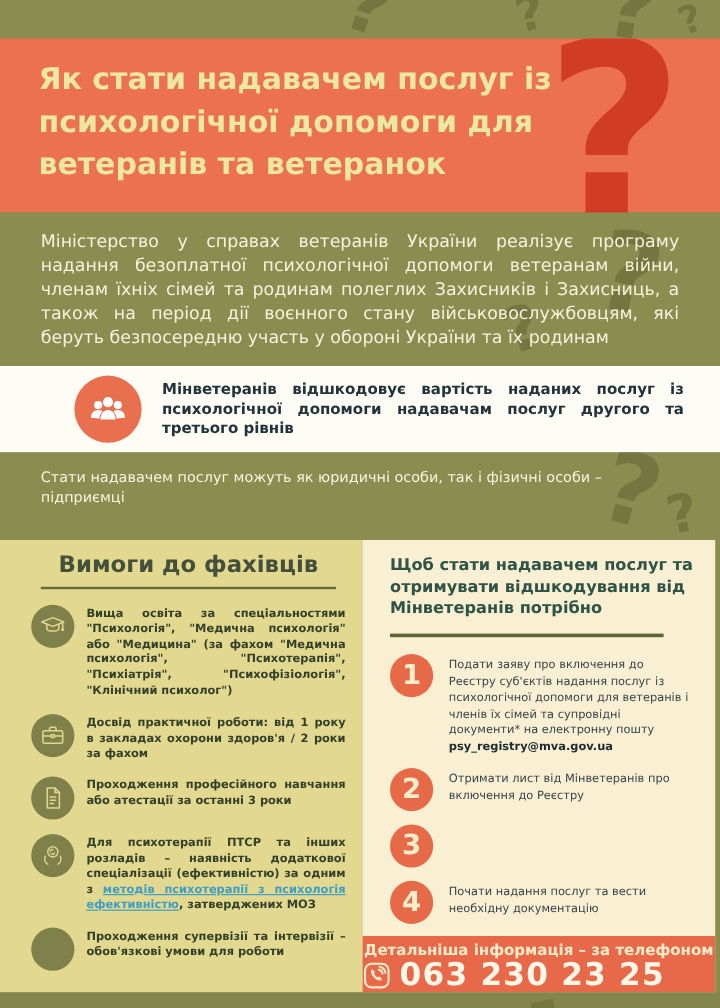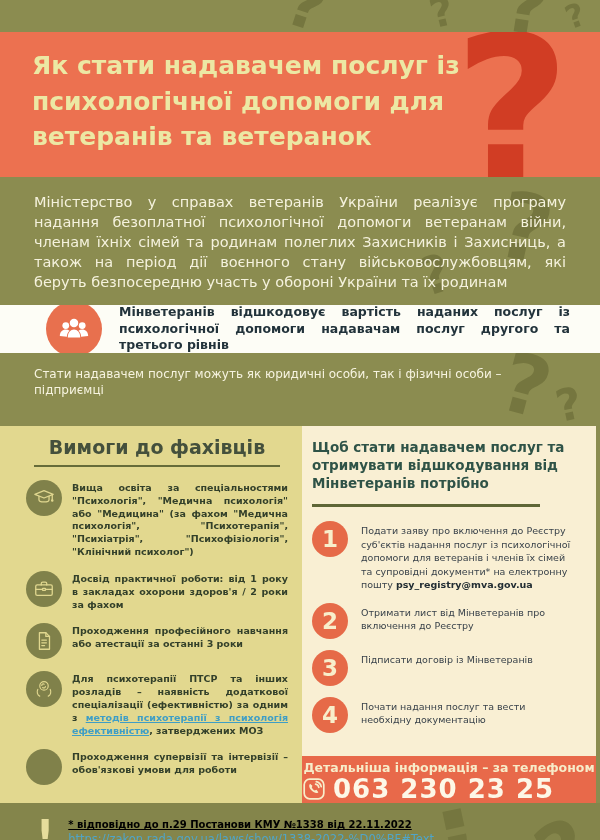--- a/index.html
+++ b/index.html
@@ -16,41 +16,41 @@
   
   .header { height:145px; background:#ec7150; position:relative; overflow:hidden; padding:16px 0 0 32px; }
   .header-title { color:#ece8a4; font-weight:bold; font-size:25px; line-height:1.42; width:452px; position:relative; z-index:2; }
   .big-q { position:absolute; right:30px; top:-22px; font-size:200px; font-weight:bold; color:#d13d24; line-height:1; z-index:1; }
 
   
   .intro { height:128px; background:#8b8c50; position:relative; overflow:hidden; padding:15px 34px 0; }
   .intro-text { color:#f5f2dd; font-size:14.5px; line-height:1.38; text-align:justify; position:relative; z-index:2; }
 
   
-  .badge { height:48px; background:#fdfdf6; display:flex; align-items:center; padding:0 30px 0 46px; gap:17px; }
+  .badge { height:72px; background:#fdfdf6; display:flex; align-items:center; padding:0 30px 0 62px; gap:17px; }
   .badge-icon { width:56px; height:56px; border-radius:50%; background:#e8704e; flex:none;
     display:flex; align-items:center; justify-content:center; }
   .badge-text { color:#22333b; font-weight:bold; font-size:12.5px; line-height:1.32; text-align:justify; }
 
   
   .band2 { height:73px; background:#8b8c50; position:relative; overflow:hidden; padding:13px 0 0 34px; }
   .band2-text { color:#f7f4e0; font-size:12px; line-height:1.36; width:505px; position:relative; z-index:2; }
 
   
   .panels { height:377px; display:flex; gap:0; background:#8b8c50; }
   .panel-left { width:302px; background:#e2d88f; padding:10px 14px 0 26px; overflow:hidden; }
   .req-title { text-align:center; color:#44503c; font-weight:bold; font-size:19px; }
   .req-rule { height:2px; background:#666c39; margin:7px 8px 13px; }
   .req-item { display:flex; gap:10px; margin-bottom:12px; align-items:flex-start; }
   .req-icon { width:36px; height:36px; border-radius:50%; background:#80814a; flex:none;
     display:flex; align-items:center; justify-content:center; }
   .req-text { font-size:9.5px; font-weight:bold; color:#33402a; line-height:1.35; text-align:justify; padding-top:2px; }
   .link-blue { color:#3e9ec6; text-decoration:underline; cursor:pointer; }
 
-  .panel-right { width:294px; background:#f9efd3; position:relative; padding:13px 18px 0 10px; overflow:hidden; }
+  .panel-right { width:294px; background:#f9efd3; position:relative; padding:13px 18px 0 23px; overflow:hidden; }
   .steps-title { color:#2f5347; font-weight:bold; font-size:13.5px; line-height:1.32; }
   .steps-rule { height:3px; background:#5f6636; width:228px; margin:12px 0 14px; }
   .step { display:flex; gap:13px; margin-bottom:11px; align-items:flex-start; }
   .step-num { width:36px; height:36px; border-radius:50%; background:#e66a48; color:#f8eecb;
     font-size:23px; font-weight:bold; display:flex; align-items:center; justify-content:center; flex:none; }
   .step-text { font-size:9.5px; color:#39424a; line-height:1.42; padding-top:3px; text-align:left; }
   .email { font-weight:bold; color:#222d33; }
 
   .contact { position:absolute; left:0; right:0; bottom:0; height:47px; background:#e8694a;
     text-align:center; padding-top:4px; }
@@ -182,21 +182,20 @@
         </div>
       </div>
 
       <div class="step">
         <div class="step-num">2</div>
         <div class="step-text">Отримати лист від Мінветеранів про включення до Реєстру</div>
       </div>
 
       <div class="step">
         <div class="step-num">3</div>
-        <div class="step-text">Підписати договір із Мінветеранів</div>
       </div>
 
       <div class="step">
         <div class="step-num">4</div>
         <div class="step-text">Почати надання послуг та вести необхідну документацію</div>
       </div>
 
       <div class="contact">
         <div class="contact-label">Детальніша інформація – за телефоном</div>
         <div class="contact-row">

